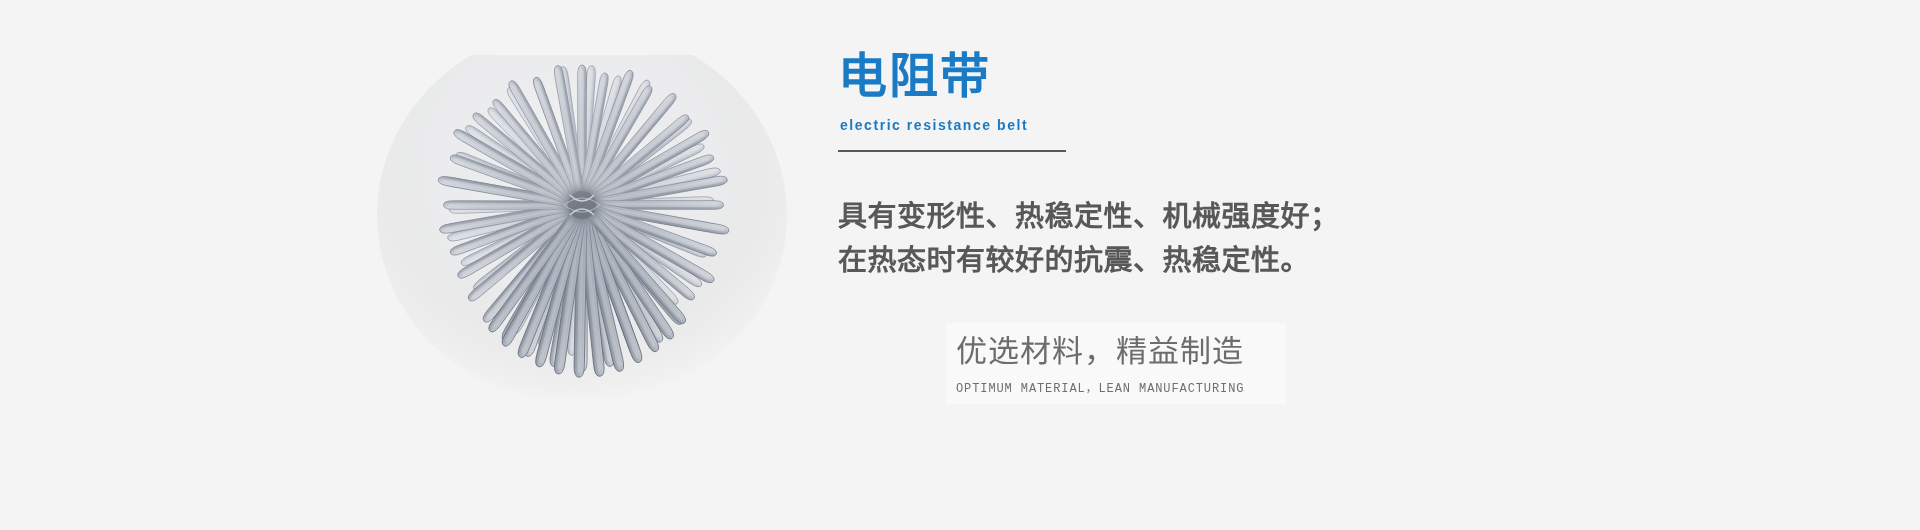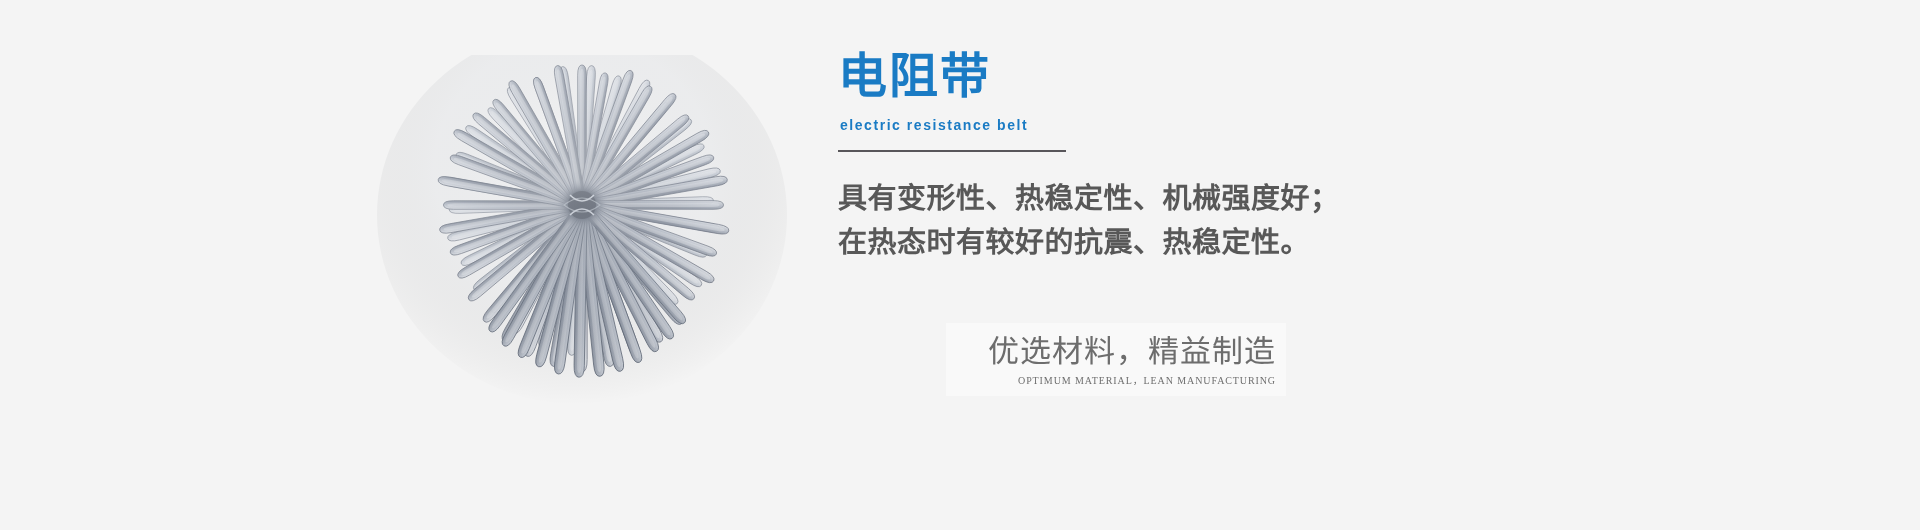--- a/index.html
+++ b/index.html
@@ -71,60 +71,60 @@
   }
   .title-divider {
     width: 228px;
     height: 2px;
     background: #58565a;
     margin: 15px 0 0 0;
   }
 
   
   .description {
-    margin: 24px 0 0 0;
+    margin: 42px 0 0 0;
   }
   .desc-line {
     font-family: "DejaVu Sans", "Liberation Sans", sans-serif;
     font-size: 29px;
     line-height: 44px;
     font-weight: 700;
     color: #585858;
     letter-spacing: 0.5px;
     white-space: nowrap;
   }
 
   
   .slogan-block {
     position: absolute;
     left: 108px;
     top: 275px;
     width: 340px;
     padding: 9px 10px 8px 10px;
     background: rgba(255,255,255,0.42);
-    text-align: right;
+    text-align: left;
     box-sizing: border-box;
   }
   .slogan-cn {
     font-family: "DejaVu Sans", "Liberation Sans", sans-serif;
     font-size: 31px;
     line-height: 38px;
     font-weight: 400;
     color: #6d6d6d;
     letter-spacing: 1px;
     white-space: nowrap;
   }
   .slogan-en {
-    font-family: Liberation Serif, serif;
-    font-size: 10px;
+    font-family: Liberation Mono, monospace;
+    font-size: 12px;
     line-height: 14px;
     font-weight: 400;
     color: #6f6f6f;
     letter-spacing: 0.9px;
-    margin-top: 4px;
+    margin-top: 12px;
     white-space: nowrap;
   }
 </style>
 </head>
 <body>
 
 <div class="banner">
 
   <div class="product-figure">
     <svg class="product-photo" viewBox="0 0 425 370" preserveAspectRatio="xMidYMid meet">

